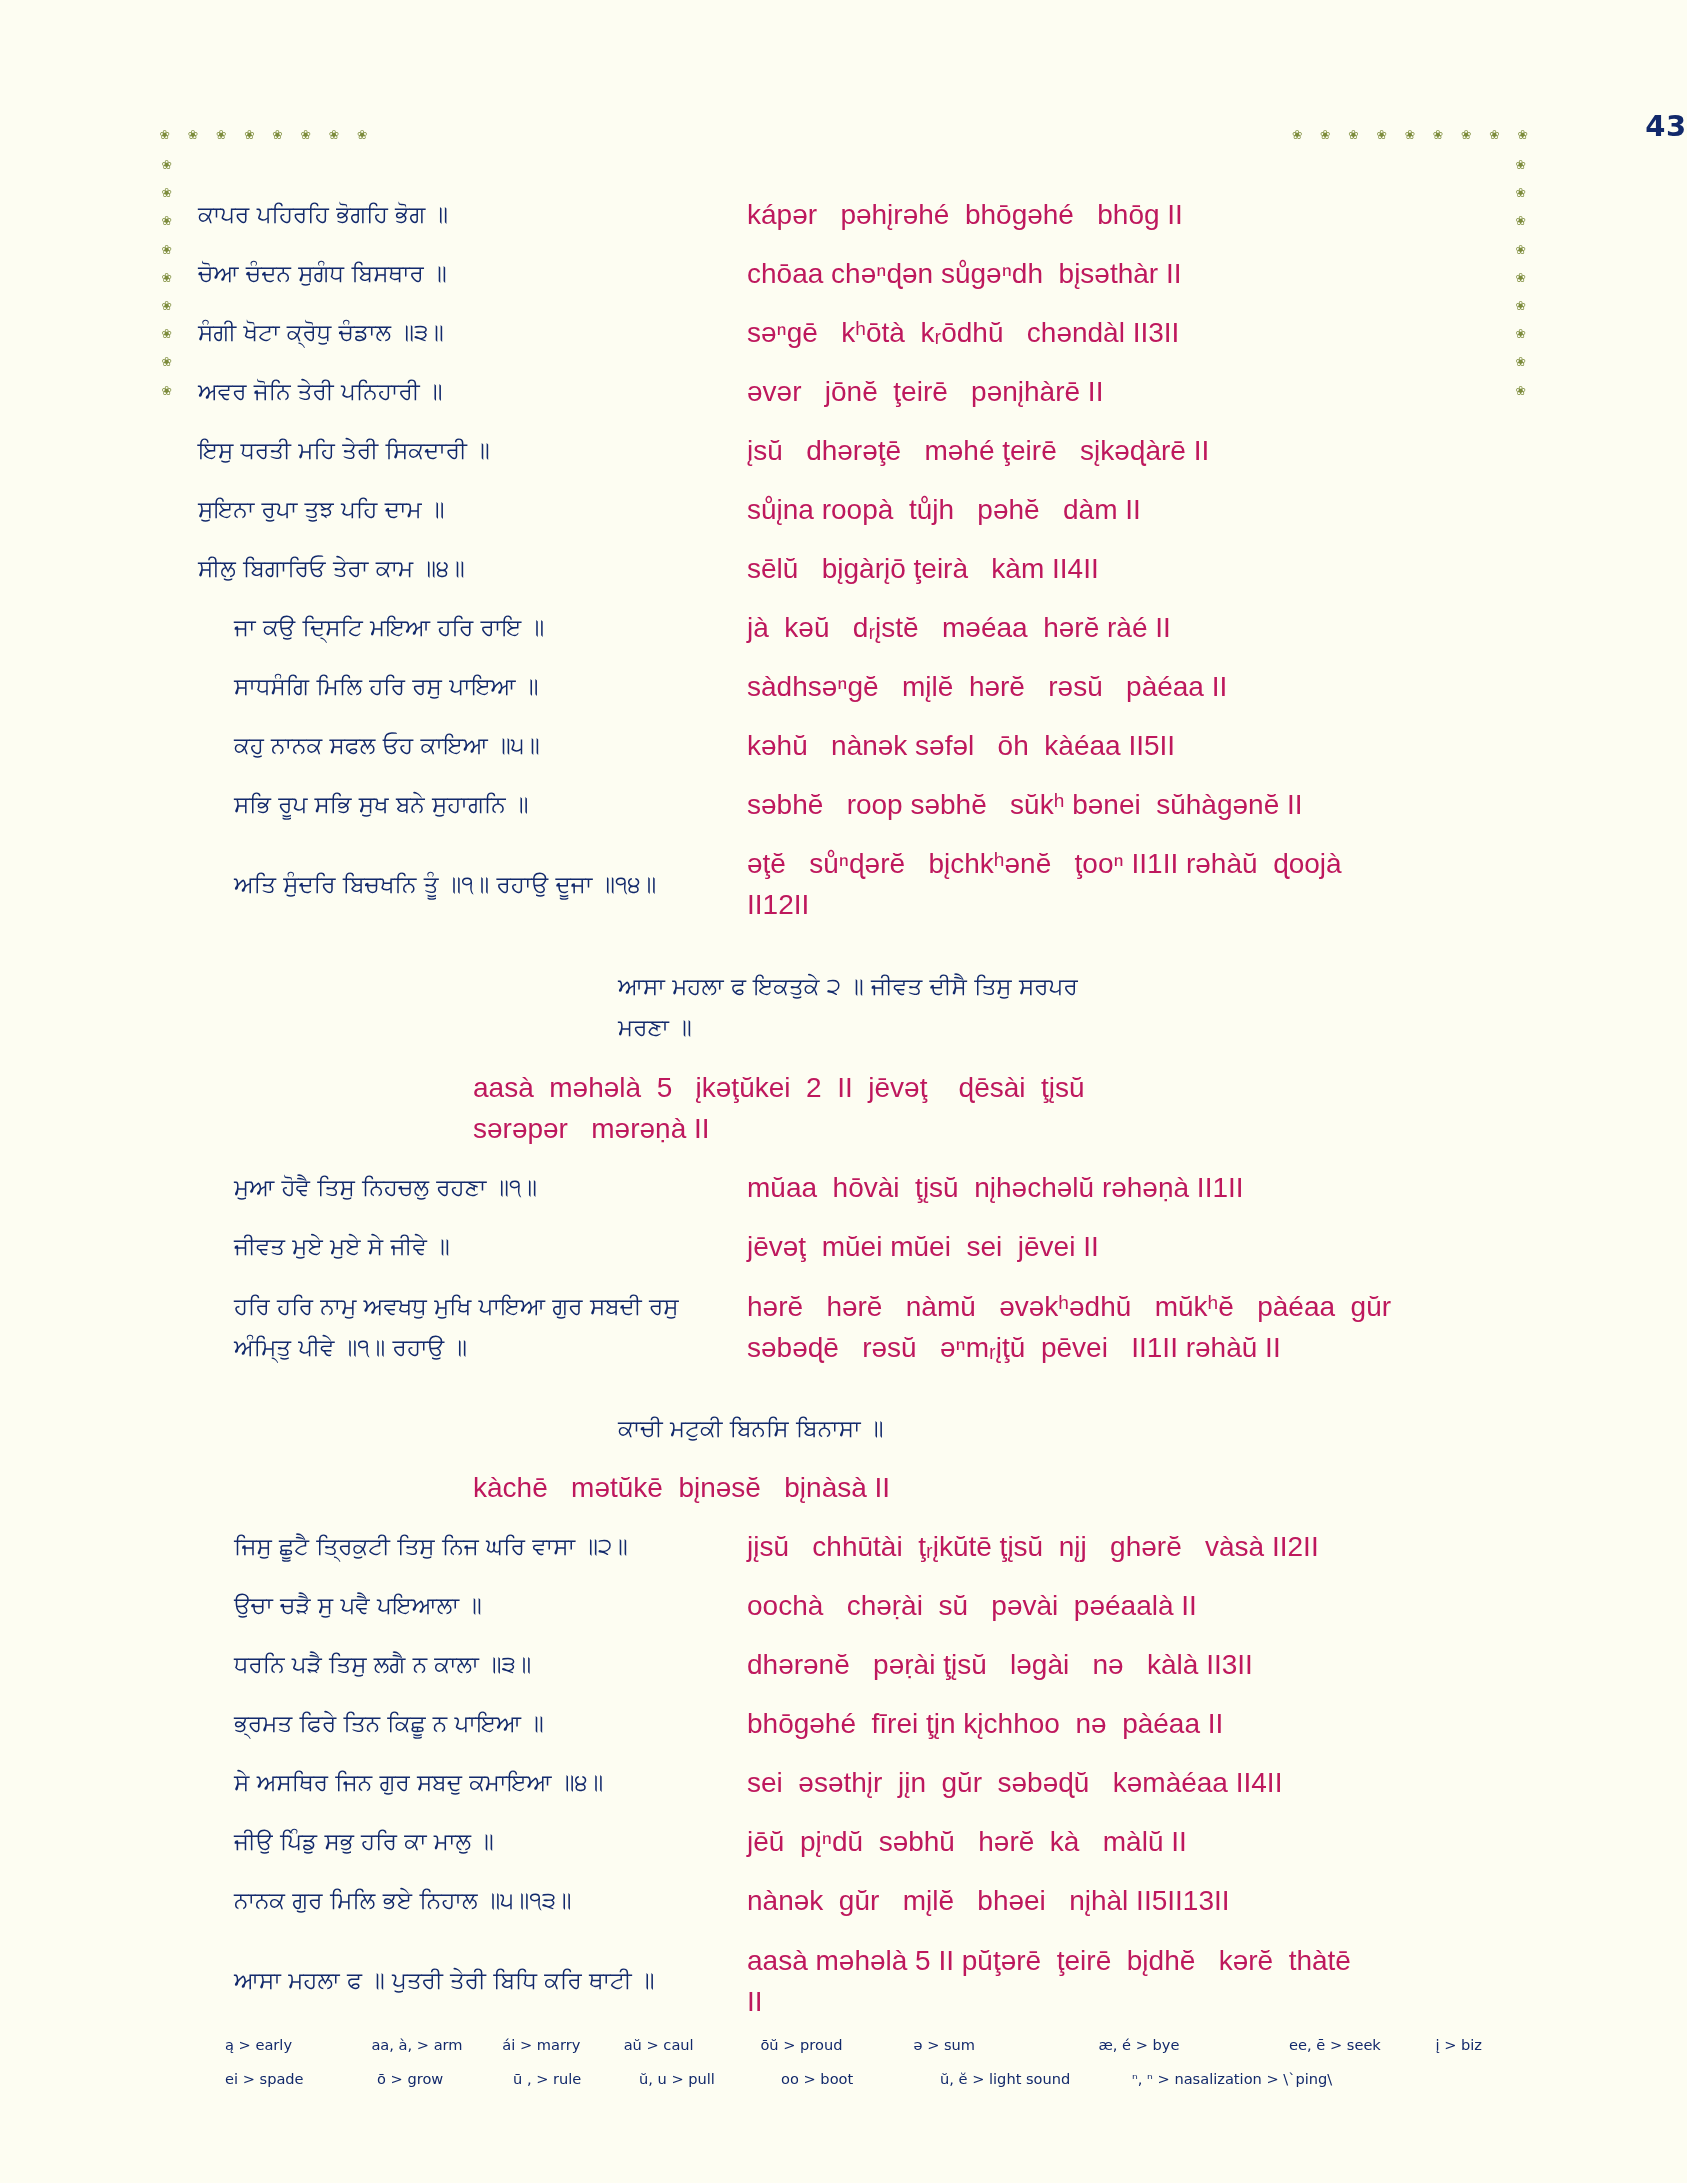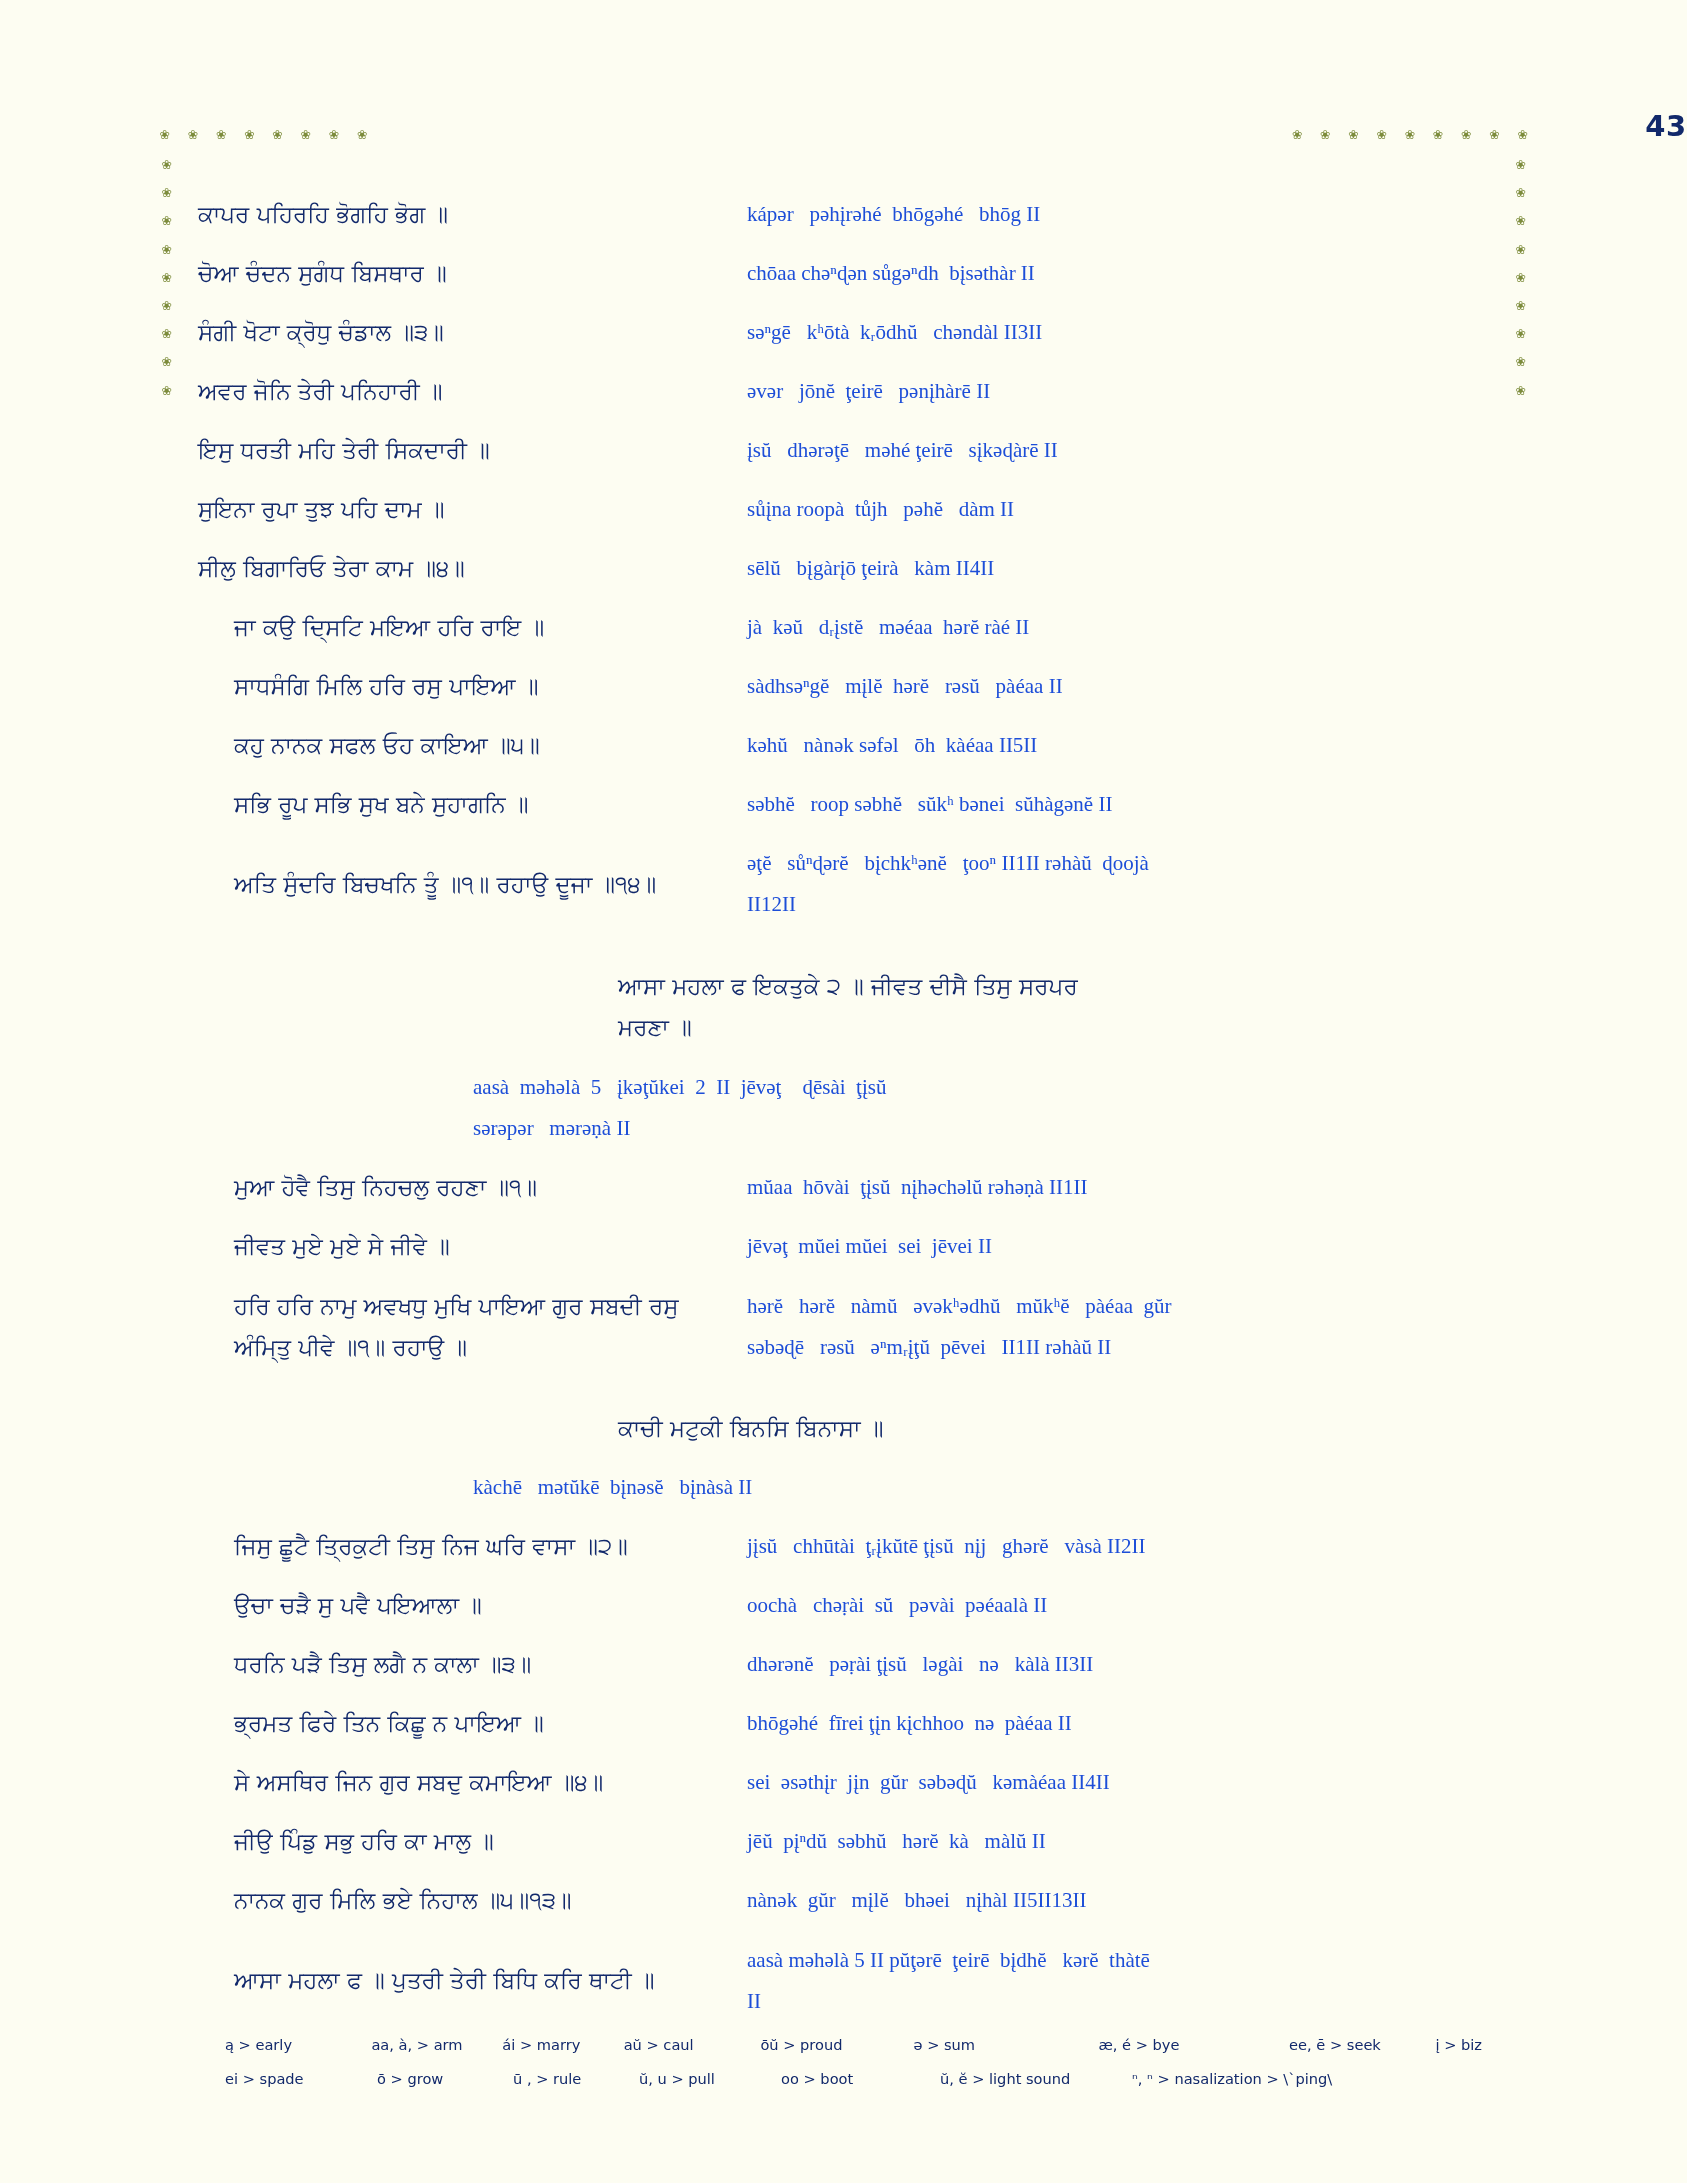--- a/index.html
+++ b/index.html
@@ -78,24 +78,24 @@
     box-sizing: border-box;
     padding-right: 16px;
     font-size: 23px;
     line-height: 59px;
     color: #12296b;
     font-family: "DejaVu Sans", sans-serif;
   }
   .col-rom {
     width: 767px;
     box-sizing: border-box;
-    font-size: 21px;
+    font-size: 28px;
     line-height: 59px;
-    color: #1d4ed8;
-    font-family: Liberation Serif, serif;
+    color: #be185d;
+    font-family: Liberation Sans, sans-serif;
     white-space: pre-wrap;
   }
   .verse-row.indent .col-gur { padding-left: 36px; }
   .verse-row.two-line .col-gur,
   .verse-row.two-line .col-rom { line-height: 41px; padding-top: 9.3px; padding-bottom: 9.3px; }
   .verse-row.gap-top { margin-top: 22.5px; flex-direction: column; }
 
   
   .legend {
     position: absolute;

